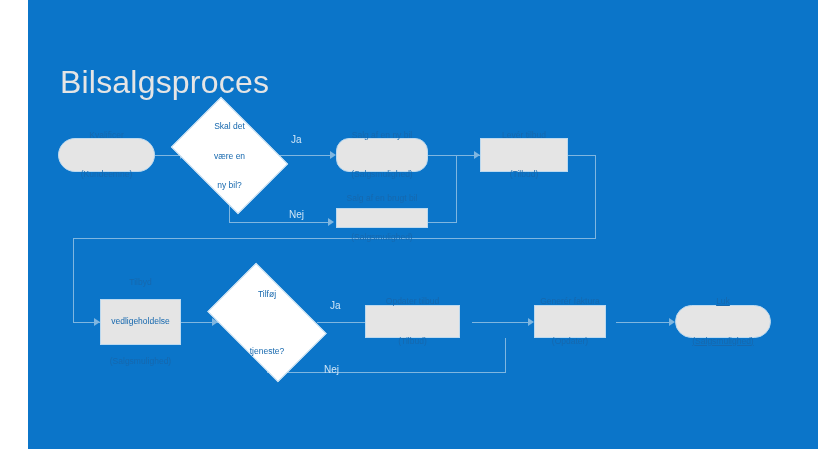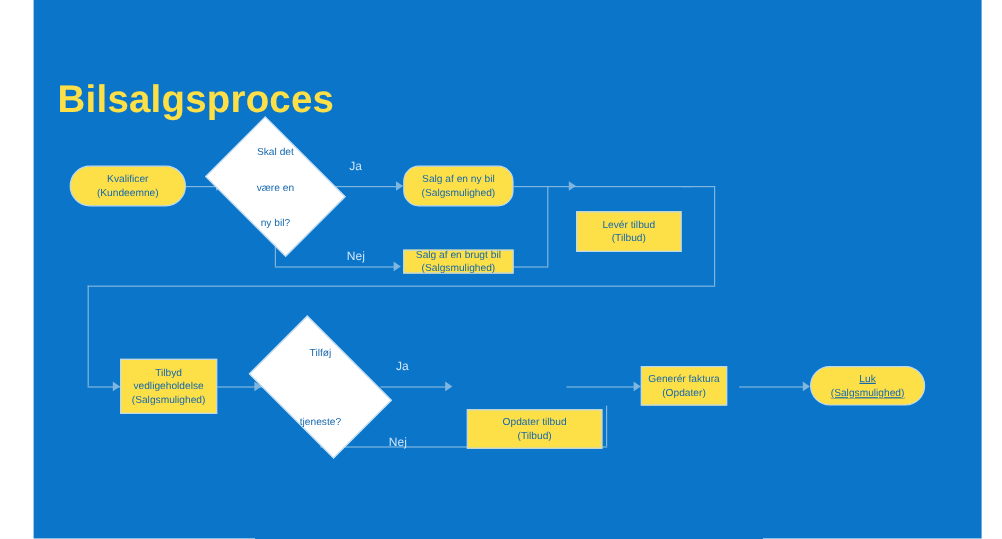--- a/index.html
+++ b/index.html
@@ -20,43 +20,44 @@
     left: 28px;
     top: 0px;
     width: 790px;
     height: 449px;
     background: #0b75c9;
     overflow: hidden;
   }
   
   #title {
     position: absolute;
-    left: 20px;
+    left: 32px;
     top: 64px;
     font-size: 32px;
-    font-weight: 700;
-    color: #fde047;
+    font-weight: 400;
+    color: #e5e5e5;
     letter-spacing: 0.2px;
     white-space: nowrap;
   }
   
   .node {
     position: absolute;
-    background: #fde047;
+    background: #e5e5e5;
     border: 1px solid #bcd9ef;
     box-sizing: border-box;
     display: flex;
     flex-direction: column;
     align-items: center;
     justify-content: center;
     color: #1668ae;
     font-size: 8.5px;
     line-height: 11.5px;
     text-align: center;
     z-index: 3;
+    gap: 28px;
   }
   .node .l1, .node .l2 { display: block; white-space: nowrap; }
   .pill { border-radius: 999px; }
   .rect { border-radius: 0; }
 
   .diamond {
     position: absolute;
     z-index: 3;
   }
   .diamond .shape {
@@ -172,21 +173,21 @@
         <span>være en</span>
         <span>ny bil?</span>
       </div>
     </div>
 
     <div class="node rect" style="left:308px; top:138px; width:92px; height:34px;border-radius:13px;">
       <span class="l1">Salg af en ny bil</span>
       <span class="l2">(Salgsmulighed)</span>
     </div>
 
-    <div class="node rect" style="left:452px; top:138px; width:88px; height:34px;margin-top:38px;">
+    <div class="node rect" style="left:452px; top:138px; width:88px; height:34px;">
       <span class="l1">Levér tilbud</span>
       <span class="l2">(Tilbud)</span>
     </div>
 
     <div class="node rect" style="left:308px; top:208px; width:92px; height:20px;">
       <span class="l1">Salg af en brugt bil</span>
       <span class="l2">(Salgsmulighed)</span>
     </div>
 
     <div class="node rect" style="left:72px; top:299px; width:81px; height:46px;">
@@ -196,21 +197,21 @@
     </div>
 
     <div class="diamond" style="left:189px; top:288px; width:100px; height:69px;">
       <div class="shape"></div>
       <div class="dtext">
         <span>Tilføj</span>
         <span>tjeneste?</span>
       </div>
     </div>
 
-    <div class="node rect" style="left:361px; top:305px; width:113px; height:33px;margin-top:36px;">
+    <div class="node rect" style="left:337px; top:305px; width:95px; height:33px;">
       <span class="l1">Opdater tilbud</span>
       <span class="l2">(Tilbud)</span>
     </div>
 
     <div class="node rect" style="left:506px; top:305px; width:72px; height:33px;">
       <span class="l1">Generér faktura</span>
       <span class="l2">(Opdater)</span>
     </div>
 
     <div class="node pill" style="left:647px; top:305px; width:96px; height:33px;text-decoration:underline;">

